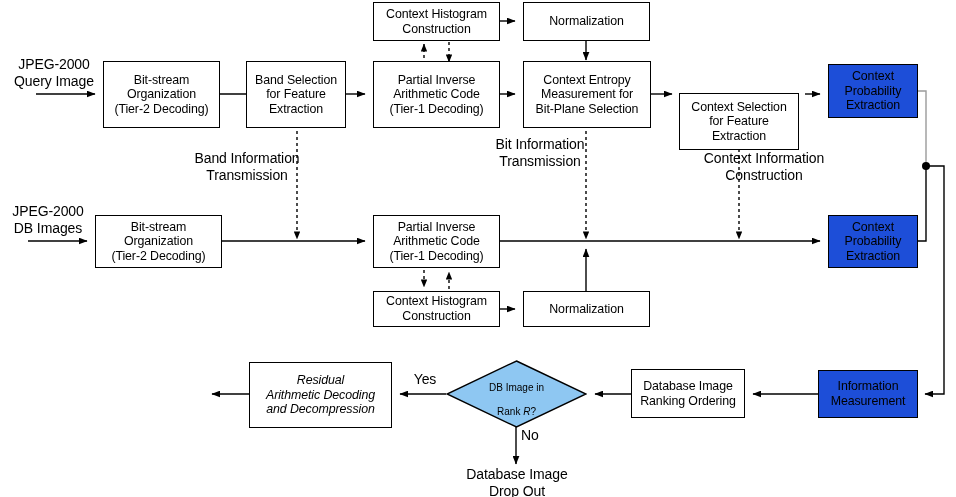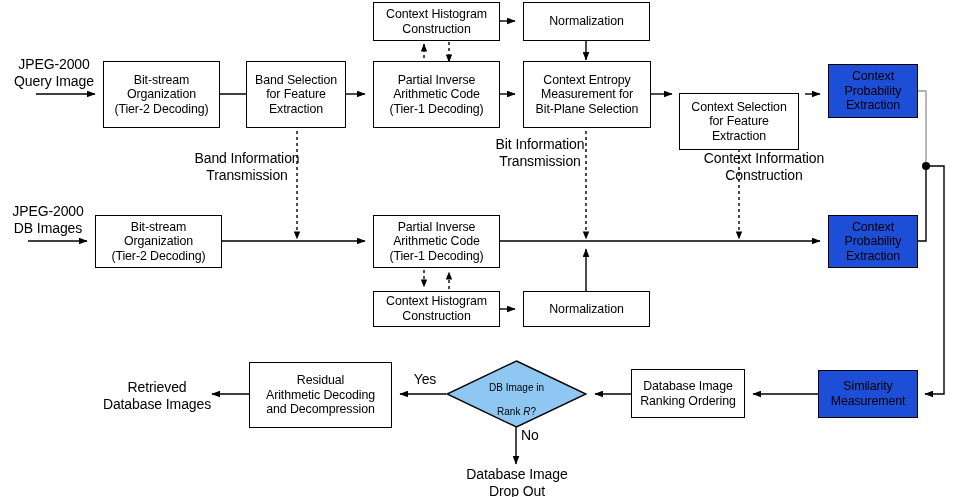--- a/index.html
+++ b/index.html
@@ -121,22 +121,20 @@
       <path d="M446,394 L400,394" marker-end="url(#ah)"></path>
       <path d="M249,394 L212,394" marker-end="url(#ah)"></path>
       <path d="M516,427 L516,464" marker-end="url(#ah)"></path>
     </g>
   </svg>
 
   <div class="label" style="left:6px; top:56px; width:96px;">JPEG-2000
 Query Image</div>
   <div class="label" style="left:0px; top:203px; width:96px;">JPEG-2000
 DB Images</div>
-  <div class="label" style="left:96px; top:379px; width:122px;">Retrieved
-Database Images</div>
   <div class="label" style="left:452px; top:466px; width:130px;">Database Image
 Drop Out</div>
 
   <div class="label" style="left:182px; top:150px; width:130px;">Band Information
 Transmission</div>
   <div class="label" style="left:475px; top:136px; width:130px;">Bit Information
 Transmission</div>
   <div class="label" style="left:688px; top:150px; width:152px;">Context Information
 Construction</div>
 
@@ -173,26 +171,26 @@
 Arithmetic Code
 (Tier-1 Decoding)</div>
   <div class="node blue" style="left:828px; top:215px; width:90px; height:53px;">Context
 Probability
 Extraction</div>
 
   <div class="node" style="left:373px; top:291px; width:127px; height:36px;">Context Histogram
 Construction</div>
   <div class="node" style="left:523px; top:291px; width:127px; height:36px;">Normalization</div>
 
-  <div class="node" style="left:249px; top:362px; width:143px; height:66px;">Residual
+  <div class="node" style="left:249px; top:362px; width:143px; height:66px;font-style:italic;">Residual
 Arithmetic Decoding
 and Decompression</div>
   <div class="node" style="left:631px; top:369px; width:114px; height:49px;">Database Image
 Ranking Ordering</div>
-  <div class="node blue" style="left:818px; top:370px; width:100px; height:48px;">Similarity
+  <div class="node blue" style="left:818px; top:370px; width:100px; height:48px;">Information
 Measurement</div>
 
   <div class="diamond-wrap" style="left:446px; top:360px; width:141px; height:68px;">
     <svg width="141" height="68" viewBox="0 0 141 68">
       <polygon points="70.5,1 140,34 70.5,67 1,34" fill="#8ec7f2" stroke="#000" stroke-width="1.4"></polygon>
     </svg>
     <div class="diamond-text">
       <div>
         <span>DB Image in</span><br>
         <span>Rank </span><span class="ital">R</span><span>?</span>

